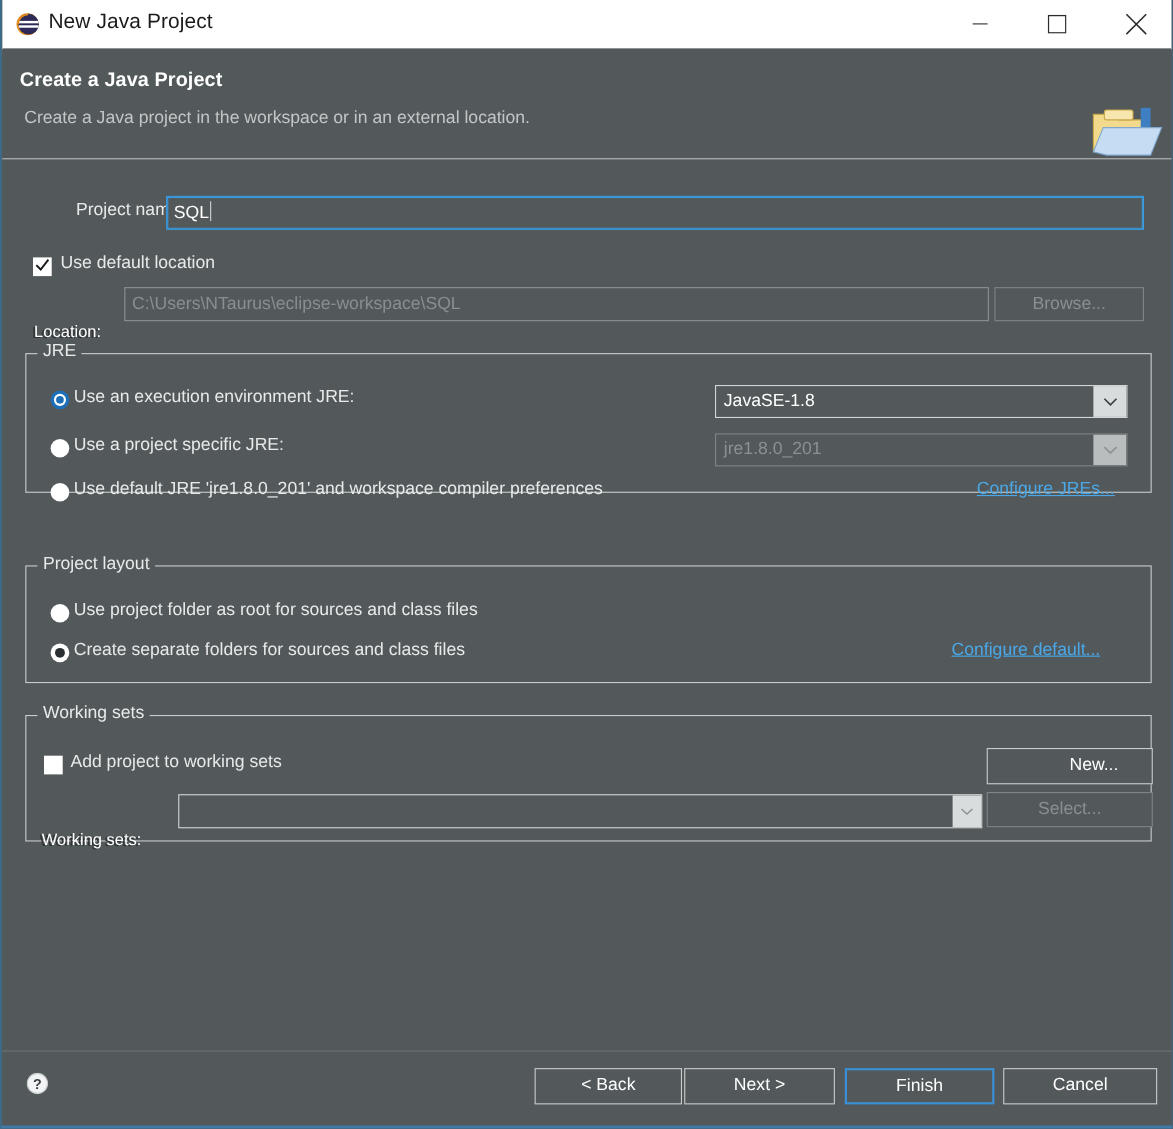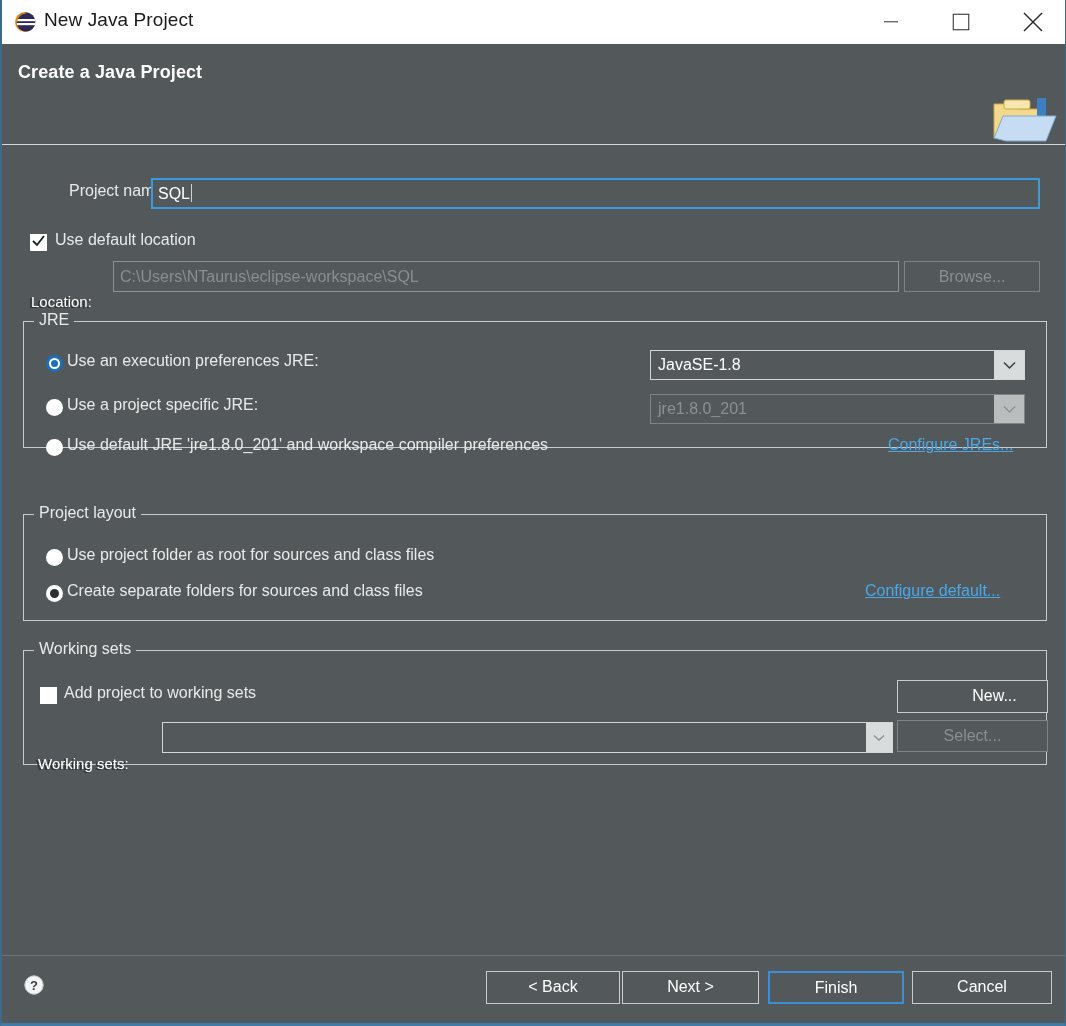--- a/index.html
+++ b/index.html
@@ -300,20 +300,21 @@
     <div class="win-btn btn-close">
       <svg width="20" height="20" viewBox="0 0 20 20">
         <line x1="1" y1="1" x2="19" y2="19" stroke="#2b2b2b" stroke-width="1.4"></line>
         <line x1="19" y1="1" x2="1" y2="19" stroke="#2b2b2b" stroke-width="1.4"></line>
       </svg>
     </div>
   </div>
 
   <div class="header">
     <div class="header-title">Create a Java Project</div>
+    <div class="header-desc">Create a Java project in the workspace or in an external location.</div>
     <span class="header-icon">
       <svg width="74" height="52" viewBox="0 0 74 52">
         <path d="M4 42 L4 8 L22 8 L27 13 L52 13 L52 42 Z" fill="#f3d98b" stroke="#c9a84c" stroke-width="1"></path>
         <rect x="14" y="4" width="26" height="9" rx="2" fill="#f7e6ad" stroke="#c9a84c" stroke-width="1"></rect>
         <rect x="47" y="2" width="9" height="22" fill="#3f7fc1"></rect>
         <path d="M42 20 L61 20 L51.5 31 Z" fill="#3f7fc1"></path>
         <path d="M16 45 L4 42 L13 20 L66 20 L56 45 Z" fill="#c6dcf2" stroke="#7fa8cf" stroke-width="1"></path>
       </svg>
     </span>
   </div>
@@ -337,21 +338,21 @@
     </span>
     <div class="textfield disabled" style="left:111px; top:261px; width:786px; height:31px; position:absolute; top:116px;">
       <span>C:\Users\NTaurus\eclipse-workspace\SQL</span>
     </div>
     <div class="btn disabled" style="left:902px; top:116px; width:136px; height:31px;">Browse...</div>
 
     <div class="group" style="left:21px; top:176px; width:1024px; height:127px;">
       <span class="group-label">JRE</span>
 
       <span class="radio sel-blue" style="left:22px; top:33px;"></span>
-      <span class="lbl" style="left:43px; top:30px;"><span>Use an execution preferences JRE:</span></span>
+      <span class="lbl" style="left:43px; top:30px;"><span>Use an execution environment JRE:</span></span>
 
       <div class="combo" style="left:626px; top:28px; width:375px; height:30px;">
         <span>JavaSE-1.8</span>
         <span class="combo-arrow">
           <svg width="13" height="9" viewBox="0 0 13 9">
               <polyline points="1,1.5 6.5,7 12,1.5" fill="none" stroke="#3a3f41" stroke-width="1.5"></polyline>
             </svg>
         </span>
       </div>
 

